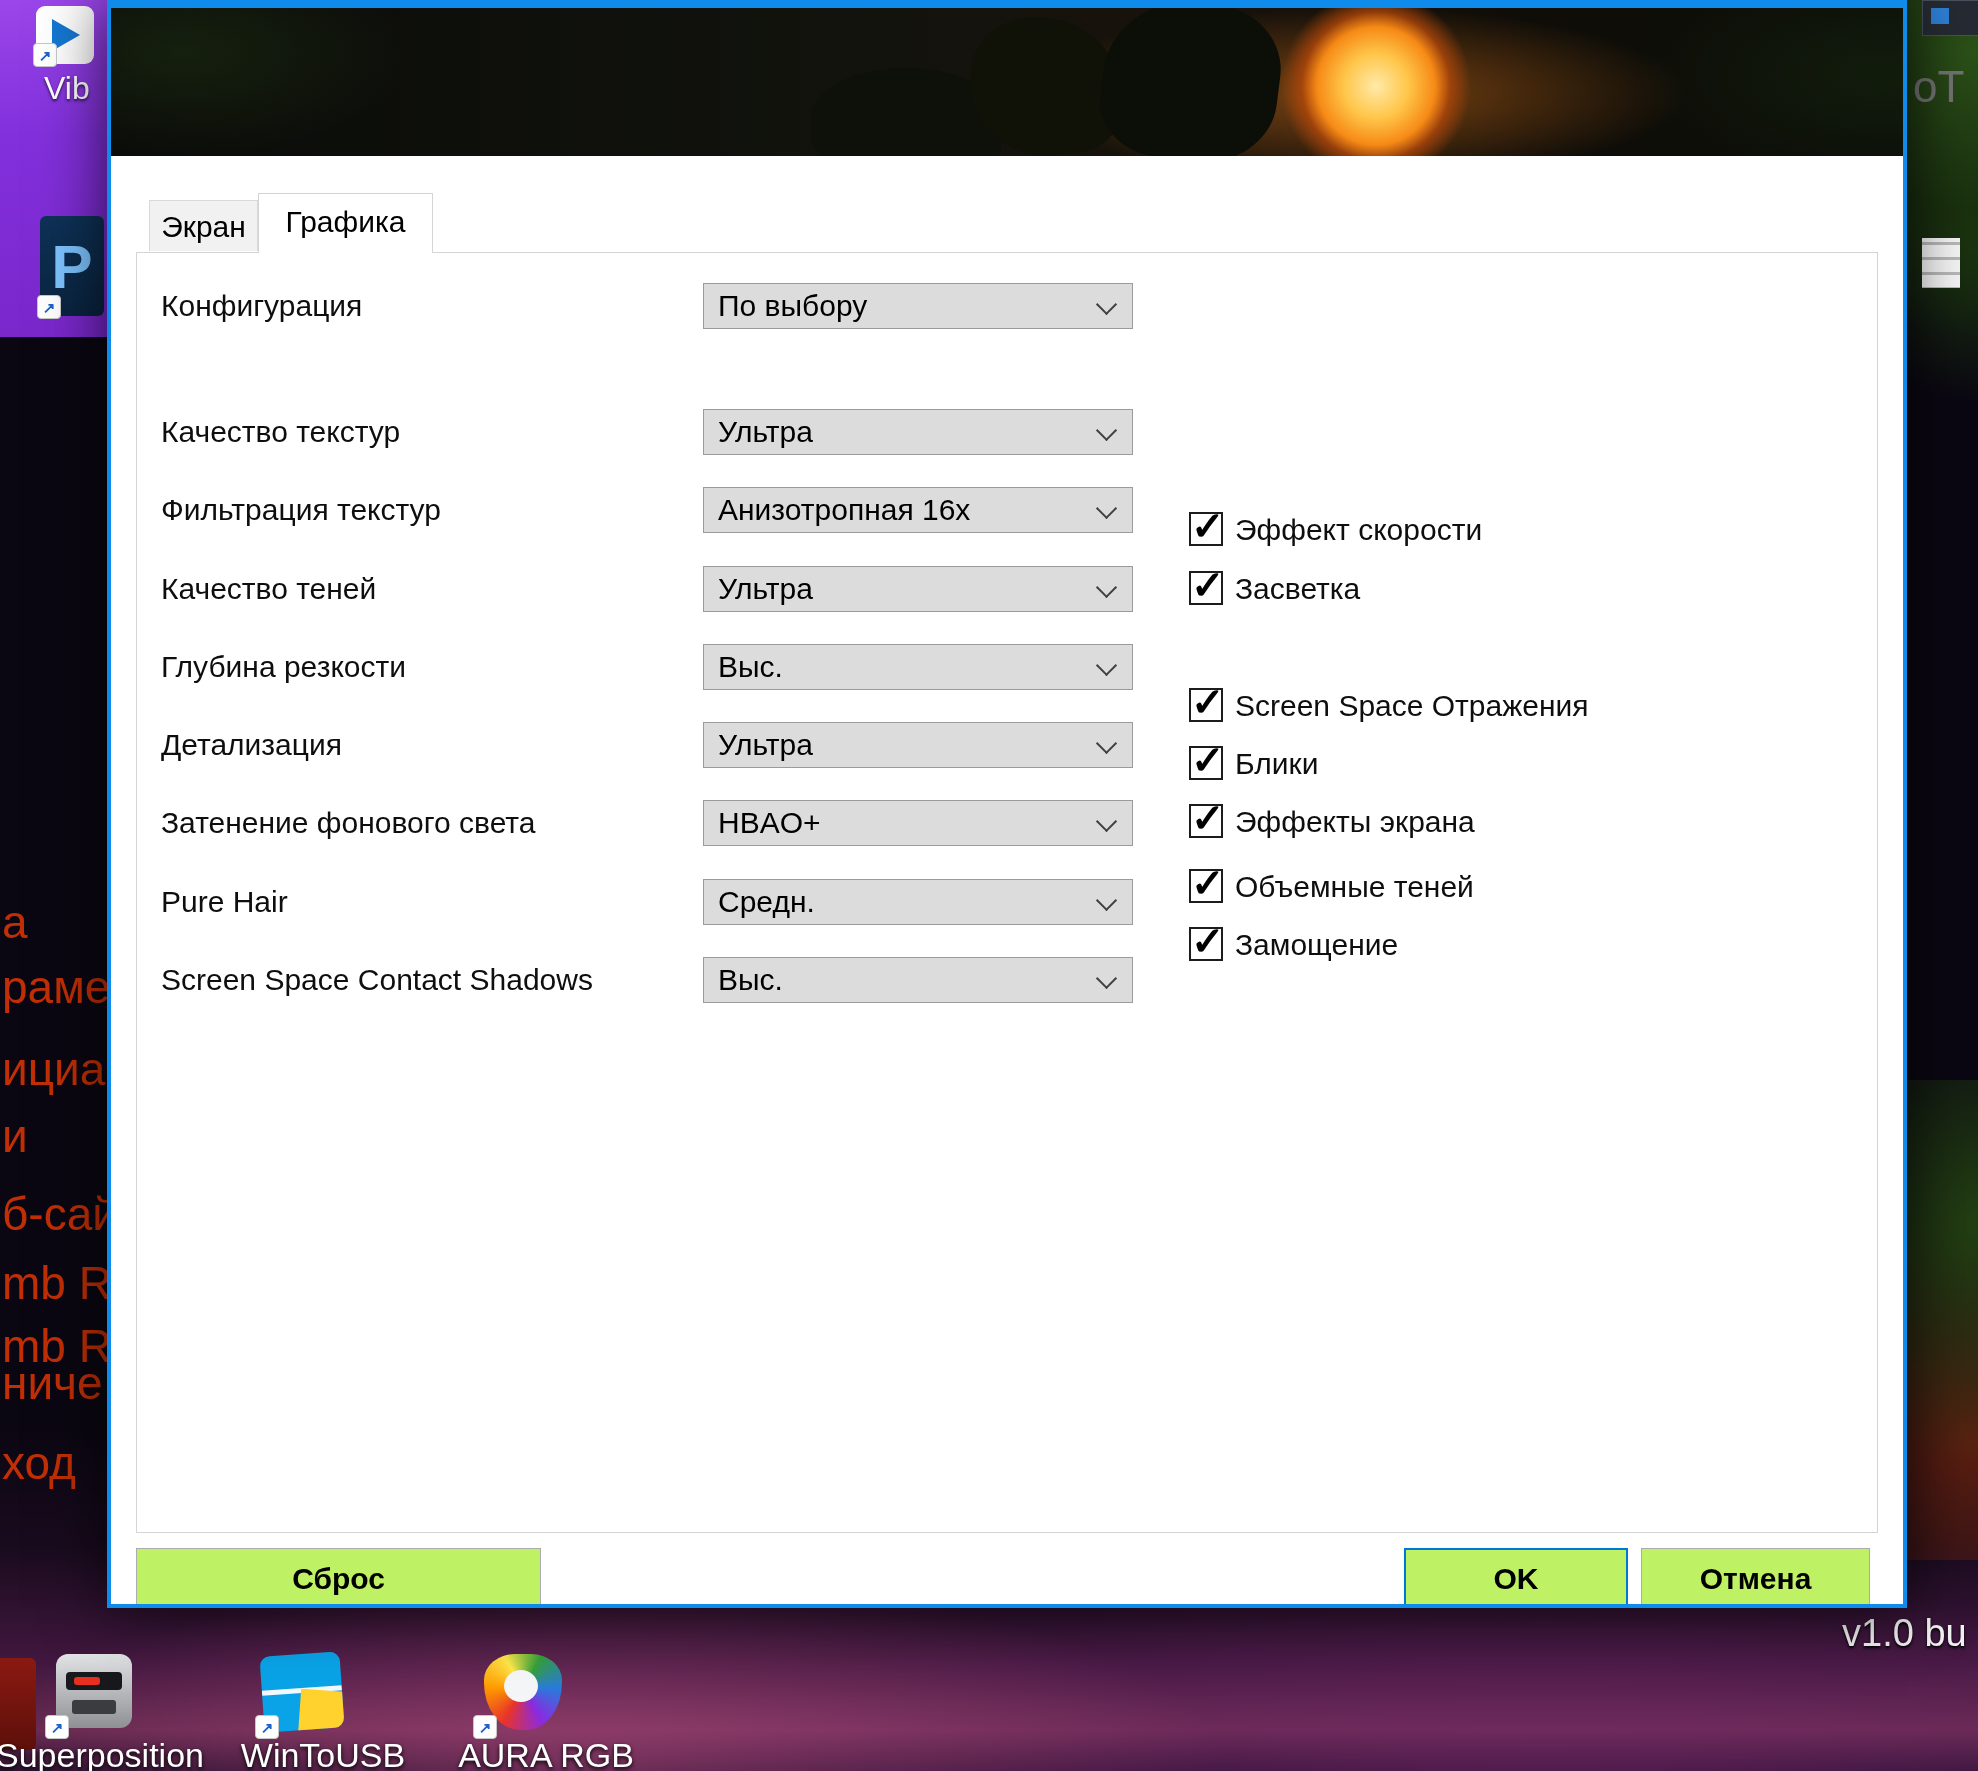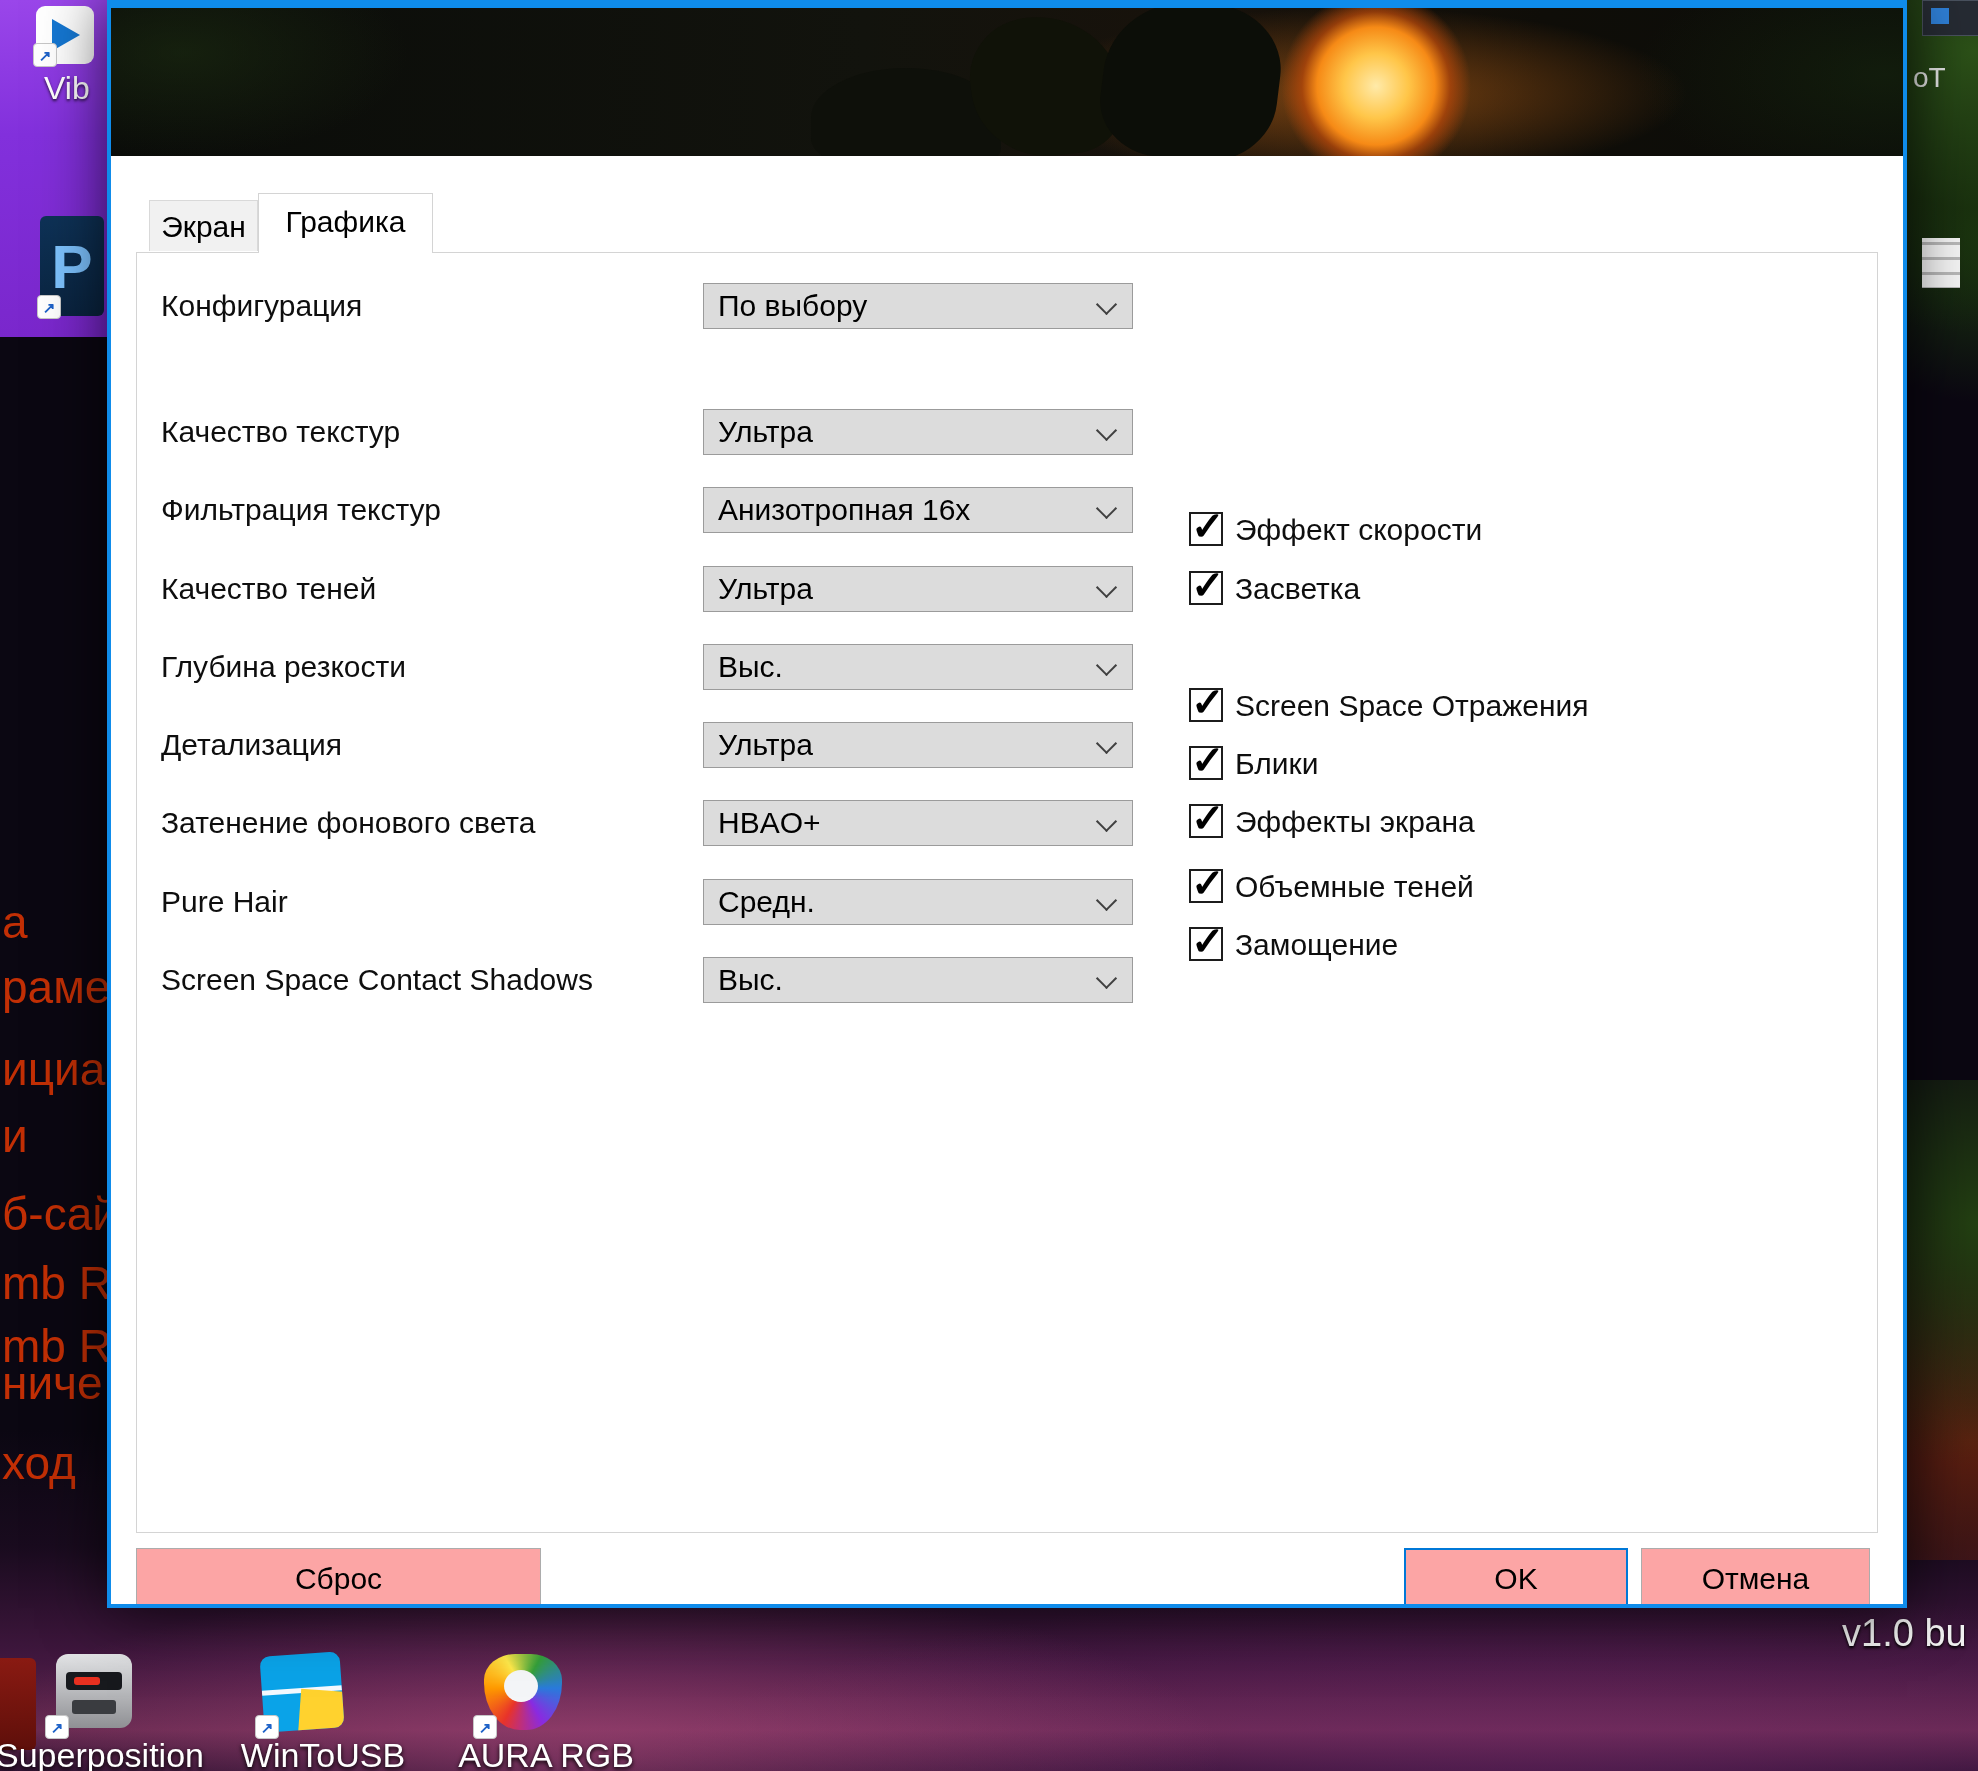--- a/index.html
+++ b/index.html
@@ -60,21 +60,21 @@
   .desk-label{position:absolute;top:1736px;font-size:34px;color:#fff;z-index:3;text-align:center;
     text-shadow:0 2px 4px #000;white-space:nowrap;}
   .sup-label{left:-20px;width:240px;} .wtu-label{left:233px;width:180px;} .aura-label{left:446px;width:200px;}
 
   
   .doc-icon{position:absolute;left:1916px;top:230px;width:50px;height:66px;background:#f6f6f6;border-radius:3px;z-index:2;
     background-image:repeating-linear-gradient(180deg, rgba(0,0,0,0) 0 12px, #b9b9b9 12px 15px);
     background-clip:content-box;padding:8px 6px;box-sizing:border-box;}
   .mini-win{position:absolute;left:1922px;top:0;width:56px;height:34px;background:#262b33;border:1px solid #49515e;z-index:2;}
   .mini-win-dot{position:absolute;left:8px;top:7px;width:18px;height:16px;background:#2f7fd6;}
-  .tr-label{position:absolute;left:1913px;top:62px;font-size:28px;color:#e5e5e5;z-index:5;}
+  .tr-label{position:absolute;left:1913px;top:62px;font-size:44px;color:#737373;z-index:5;}
   .version{position:absolute;left:1842px;top:1612px;font-size:38px;color:#f2f2f2;z-index:5;text-shadow:0 2px 3px #000;white-space:nowrap;}
 
   
   #dialog{position:absolute;left:107px;top:0;width:1800px;height:1608px;background:#fff;z-index:10;
     border:4px solid #0f8ceb;border-top-width:8px;box-sizing:border-box;overflow:hidden;
     box-shadow:0 0 60px rgba(0,0,0,.7);}
   .header-art{position:absolute;left:0;top:0;width:1792px;height:148px;overflow:hidden;
     background:
       radial-gradient(circle 95px at 1265px 78px, #ffeaa9 0%, #ffc649 34%, #f68a16 62%, rgba(182,72,10,.75) 78%, rgba(60,25,8,0) 100%),
       radial-gradient(ellipse 460px 120px at 1245px 86px, rgba(230,120,25,.5), rgba(0,0,0,0) 72%),
@@ -99,21 +99,21 @@
   .dropdown{position:absolute;left:592px;width:430px;height:46px;background:#dcdcdc;border:1px solid #9b9b9b;box-sizing:border-box;}
   .dd-value{position:absolute;left:14px;top:0;line-height:43px;font-size:30px;color:#000;white-space:nowrap;}
   .chevron{position:absolute;right:18px;top:13px;width:13px;height:13px;
     border-right:2px solid #404040;border-bottom:2px solid #404040;transform:rotate(45deg);}
 
   .checkbox{position:absolute;left:1078px;width:34px;height:34px;background:#fff;border:2px solid #1c1c1c;box-sizing:border-box;}
   .checkmark{position:absolute;left:0px;top:-11px;font-size:40px;font-weight:bold;color:#000;}
   .cb-label{position:absolute;left:1124px;height:34px;line-height:36px;font-size:30px;color:#0e0e0e;white-space:nowrap;}
 
   .btn{position:absolute;top:1540px;height:62px;font-size:30px;font-family:inherit;color:#000;
-    background:#fca5a5;border:1px solid #acacac;display:flex;align-items:center;justify-content:center;padding:0;}
+    background:#bef264;border:1px solid #acacac;display:flex;align-items:center;justify-content:center;padding:0;font-weight:bold;}
   .btn-reset{left:25px;width:405px;}
   .btn-ok{left:1293px;width:224px;border:2px solid #0078d7;}
   .btn-cancel{left:1530px;width:229px;}
 </style>
 </head>
 <body>
 
 <div id="screen">
 
   <div class="wallpaper-bottom"></div>

